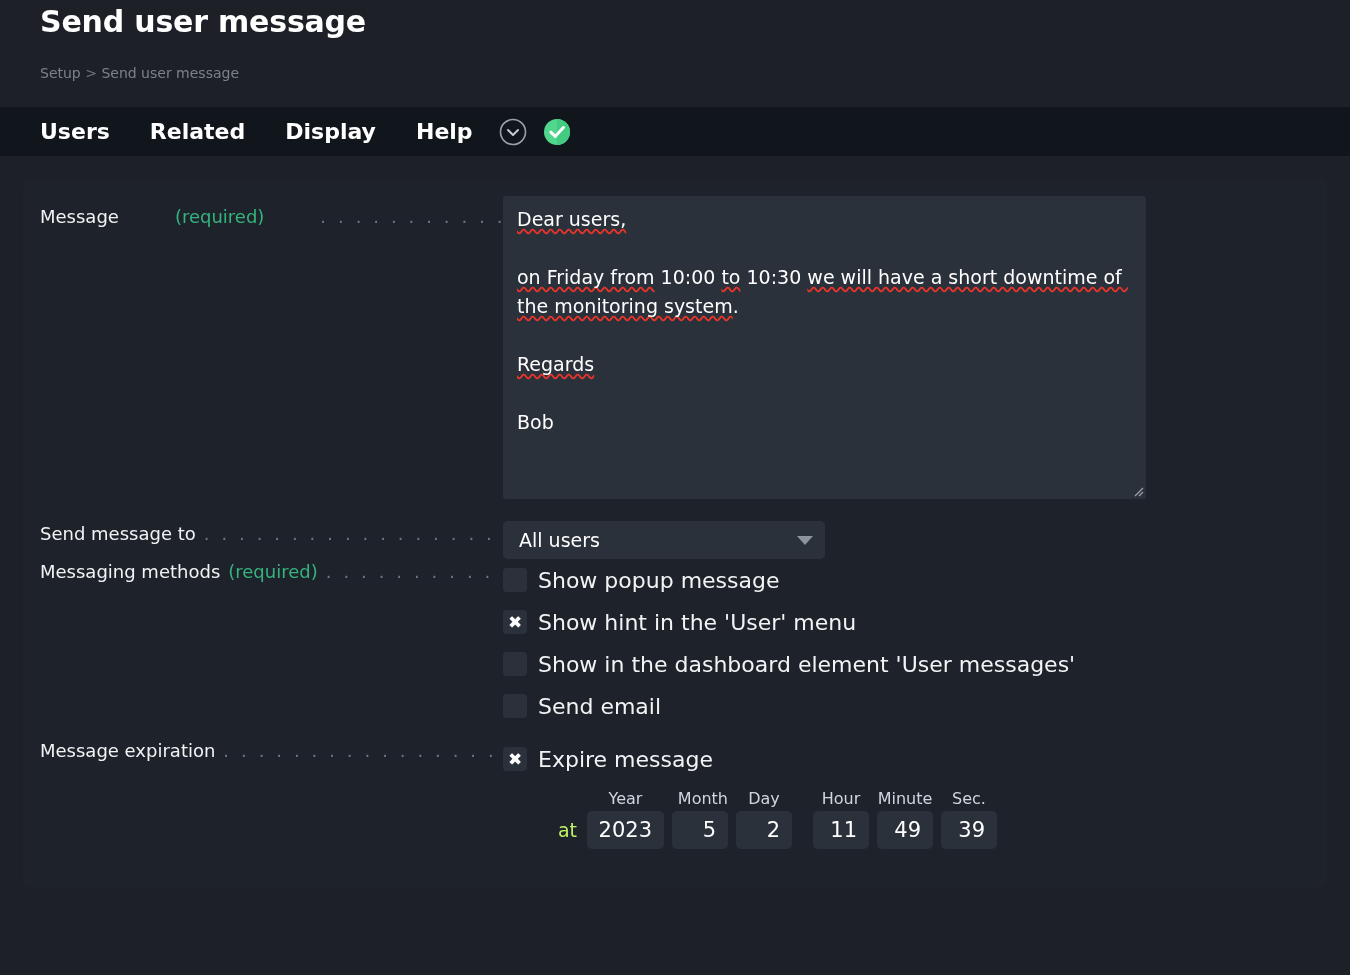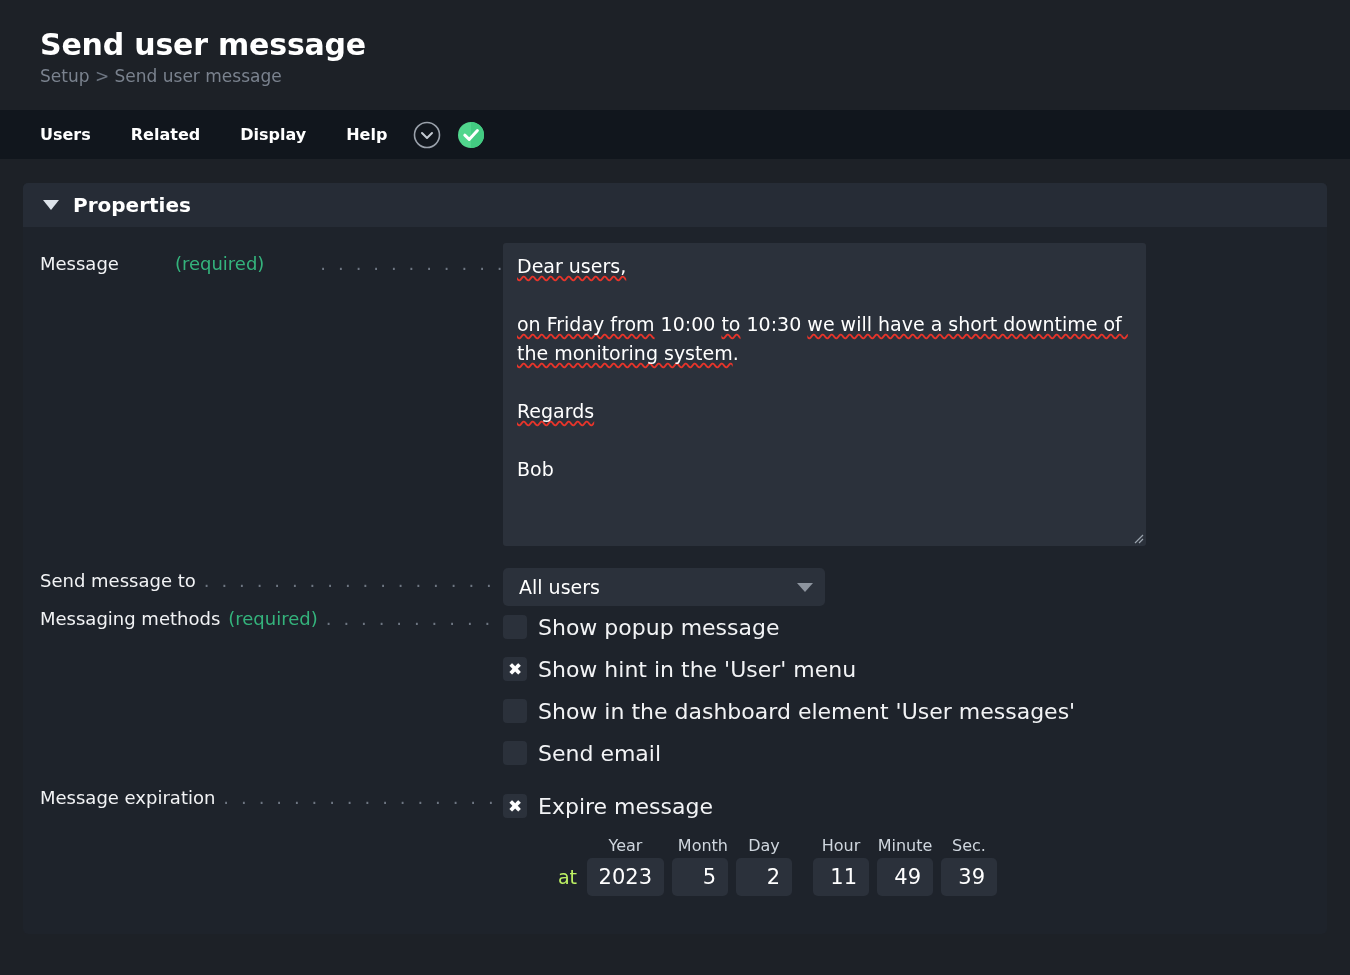--- a/index.html
+++ b/index.html
@@ -11,50 +11,50 @@
     overflow: hidden;
   }
   body {
     font-family: "DejaVu Sans", "Liberation Sans", sans-serif;
     color: #f2f2f2;
     -webkit-font-smoothing: antialiased;
   }
 
   
   #header {
-    padding: 27px 0 0 40px;
+    padding: 4px 0 0 40px;
   }
   #page-title {
     font-size: 30px;
     font-weight: bold;
     letter-spacing: -0.2px;
     color: #ffffff;
     line-height: 36px;
     margin: 0;
   }
   #breadcrumb {
-    font-size: 17px;
+    font-size: 14px;
     color: #7a828e;
     line-height: 26px;
-    margin-top: 0;
+    margin-top: 20px;
   }
   #breadcrumb .sep { color: #6c7480; }
 
   
   #menu-bar {
     margin-top: 21px;
     height: 49px;
     background: #11161d;
     display: flex;
     align-items: center;
     padding-left: 40px;
     box-sizing: border-box;
   }
   .menu-item {
-    font-size: 16px;
+    font-size: 22px;
     font-weight: bold;
     color: #ffffff;
     margin-right: 40px;
     cursor: pointer;
     line-height: 20px;
     white-space: nowrap;
   }
   .menu-item:last-of-type { margin-right: 26px; }
 
   .icon-btn {
@@ -292,24 +292,20 @@
 
   <svg class="icon-btn" viewBox="0 0 28 28">
     <circle cx="14" cy="14" r="13" fill="#51d68d"></circle>
     <circle cx="14" cy="14" r="13" fill="#43cb82" clip-path="inset(0 0 0 50%)"></circle>
     <path d="M7.8 14.2 L12.2 18.4 L20.4 9.6" fill="none" stroke="#ffffff" stroke-width="3" stroke-linecap="round" stroke-linejoin="round"></path>
   </svg>
 </div>
 
 <div id="panel">
 
-  <div id="panel-header">
-    <div id="panel-caret"></div>
-    <div id="panel-title">Properties</div>
-  </div>
 
   <div id="panel-body">
 
     <div class="form-row" id="message-row">
       <div class="form-label" id="message-label">
         <span>Message</span>
         <span class="req">(required)</span>
         <span class="leader">. . . . . . . . . . . . . . . . . . . . . . . . . . . . . . . . . . . . . . . . . . . . . . . . . . . . . . . . . . . . . . . . .</span>
       </div>
       <div class="form-field">

